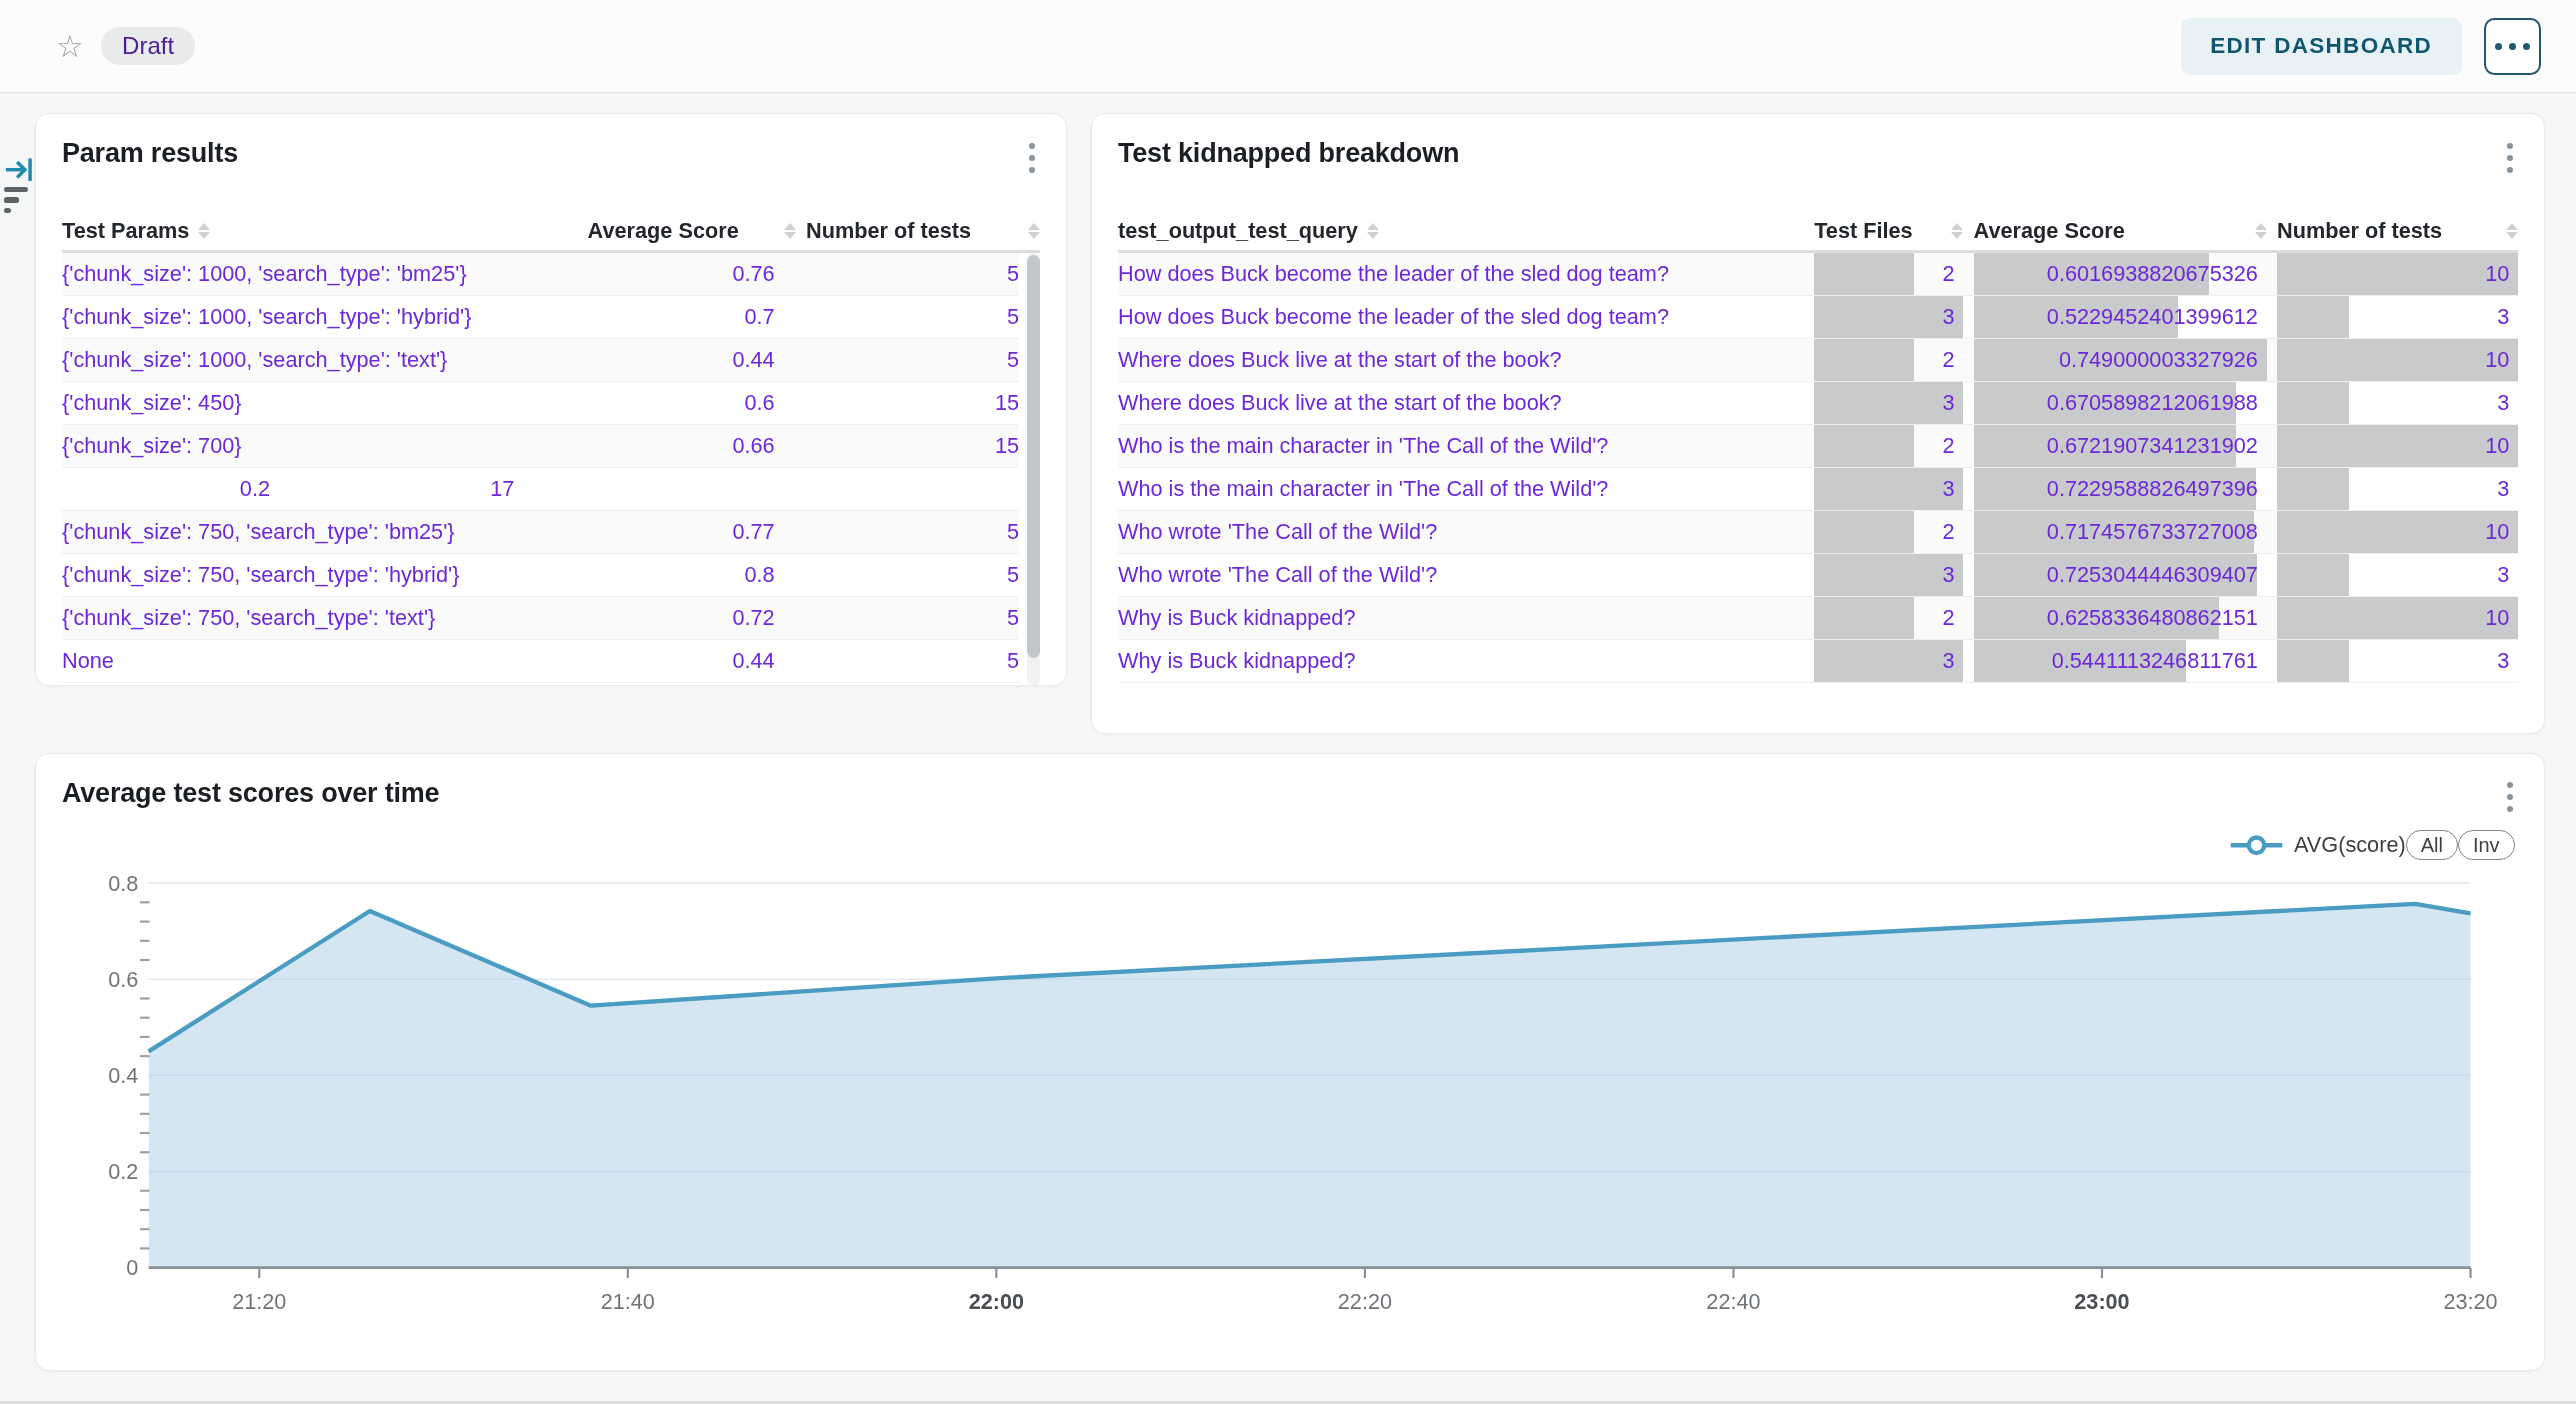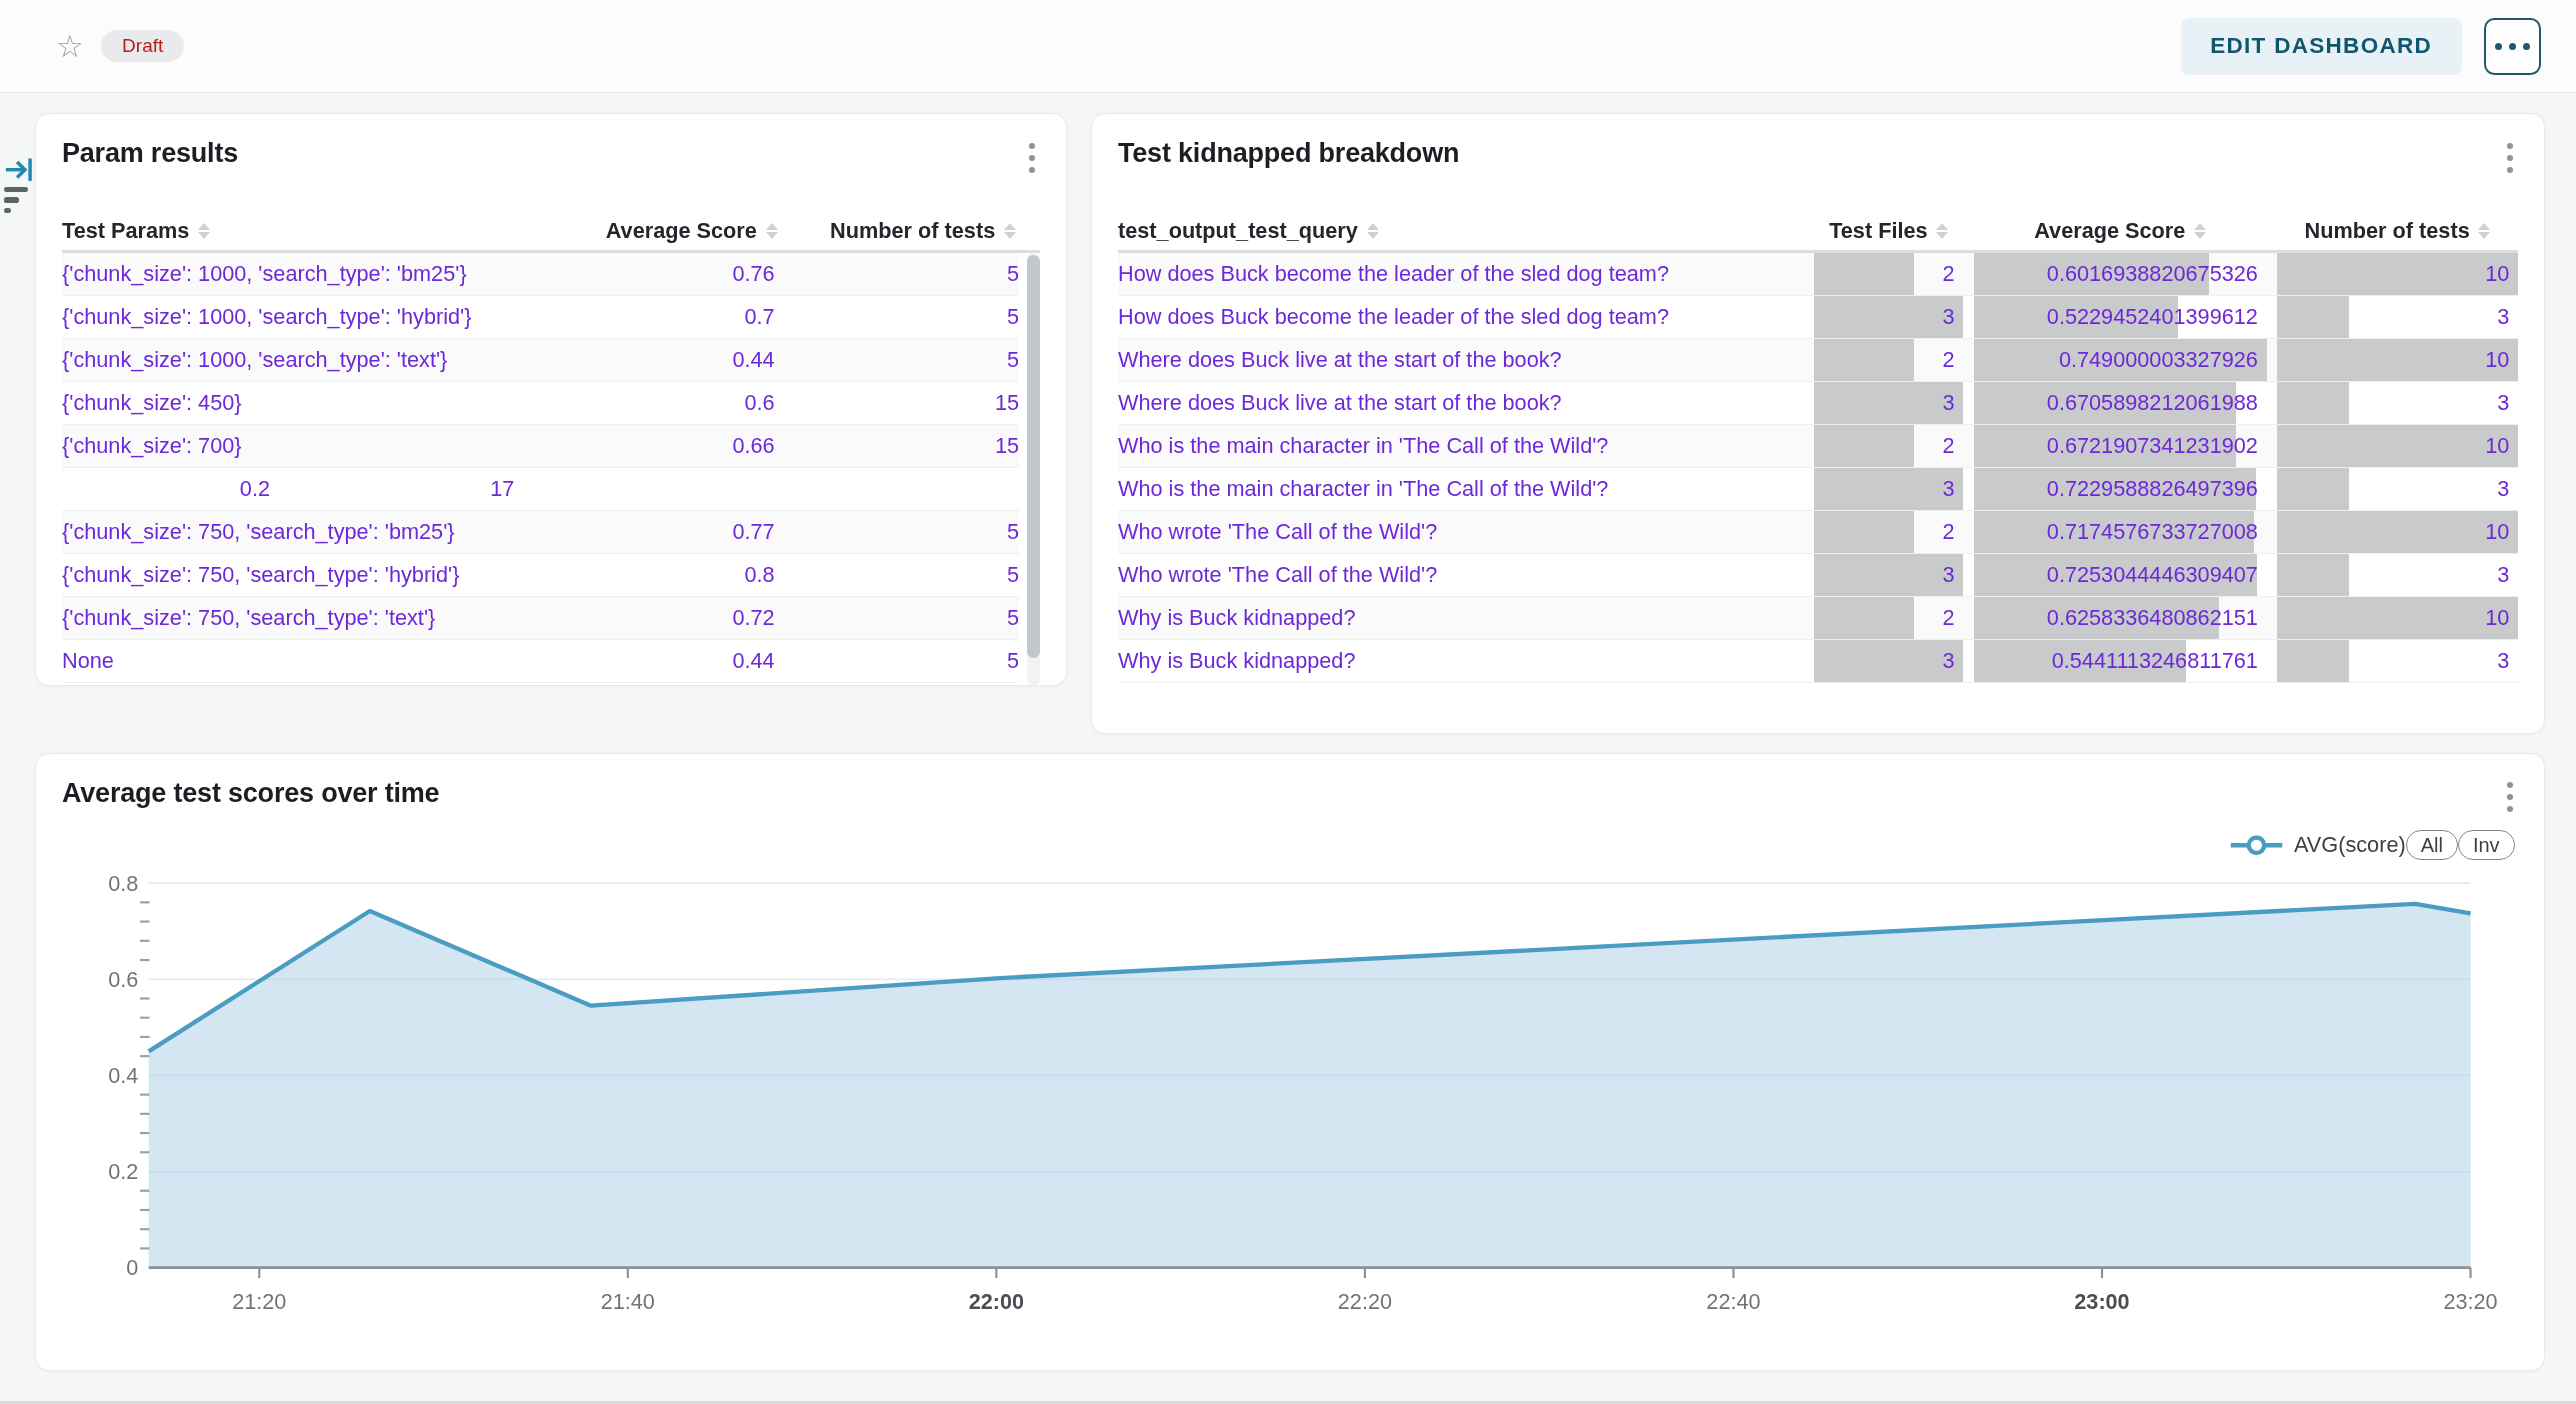--- a/index.html
+++ b/index.html
@@ -4,21 +4,21 @@
 <style>
   * { margin:0; padding:0; box-sizing:border-box; }
   html,body { width:2576px; height:1405px; overflow:hidden;
     font-family:"Liberation Sans","DejaVu Sans",sans-serif; background:#f5f6f6; }
 
   
   .topbar { height:93px; background:#fcfcfc; border-bottom:1.7px solid #e4e5e6;
     display:flex; align-items:center; padding:0 35px; }
   .page-title { font-size:32px; font-weight:700; color:#15181b; letter-spacing:-0.3px; }
   .star { font-size:31px; color:#9aa0a6; margin-left:21px; background:none; border:none; cursor:pointer; line-height:1; }
-  .badge { margin-left:17.3px; background:#e9eaeb; color:#b91c1c; font-size:19px;
+  .badge { margin-left:17.3px; background:#e9eaeb; color:#4c1d95; font-size:24px;
     padding:5px 21px; border-radius:865px; }
   .spacer { flex:1; }
   .edit-btn { background:#e7f1f6; color:#10566e; border:none; border-radius:8.7px;
     height:57px; padding:0 29.4px; font-size:22.5px; font-weight:700; letter-spacing:1.3px; cursor:pointer;
     font-family:inherit; }
   .more-btn { width:57px; height:57px; margin-left:22.5px; background:#fff; border:2.6px solid #22586f;
     border-radius:10.4px; display:flex; align-items:center; justify-content:center; gap:7px; cursor:pointer; }
   .more-btn i { width:7px; height:7px; border-radius:50%; background:#22586f; }
 
   
@@ -37,21 +37,21 @@
 
   #param-card  { left:35px;   top:20px;  width:1032px; height:573px; }
   #tqb-card    { left:1091px; top:20px;  width:1454px; height:621px; }
   #chart-card  { left:35px;   top:660px; width:2510px; height:618px; }
 
   
   .table { padding:0 26px; margin-top:33px; }
   .thead { display:flex; gap:10.4px; align-items:center; height:42px; border-bottom:3.5px solid #dcdddf;
     font-size:21.7px; font-weight:700; color:#23272b; }
   .th { display:flex; align-items:center; cursor:pointer; }
-  .th.num { justify-content:center; }
+  .th.num { justify-content:space-between; }
   .sort { display:inline-flex; flex-direction:column; gap:2.6px; margin-left:8.7px; }
   .sort i { width:0; height:0; border-left:6px solid transparent; border-right:6px solid transparent; }
   .sort .up { border-bottom:7px solid #ccd1d6; }
   .sort .dn { border-top:7px solid #ccd1d6; }
   .tbody-wrap { position:relative; padding-right:21px; }
   .tr { display:flex; gap:10.4px; height:43px; align-items:stretch; border-bottom:0.9px solid #efefef;
     font-size:21.7px; color:#6d28d9; }
   .tr.odd { background:#fafafa; }
   .td { display:flex; align-items:center; }
   .td.num { justify-content:flex-end; }

